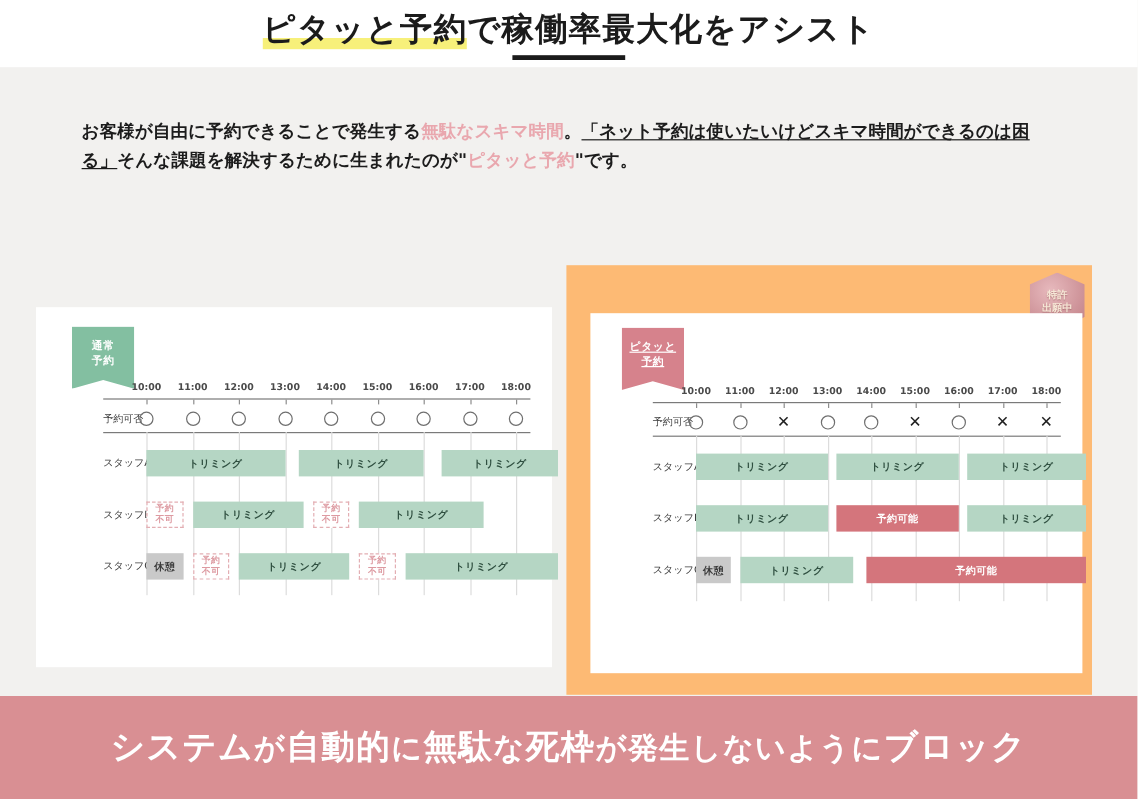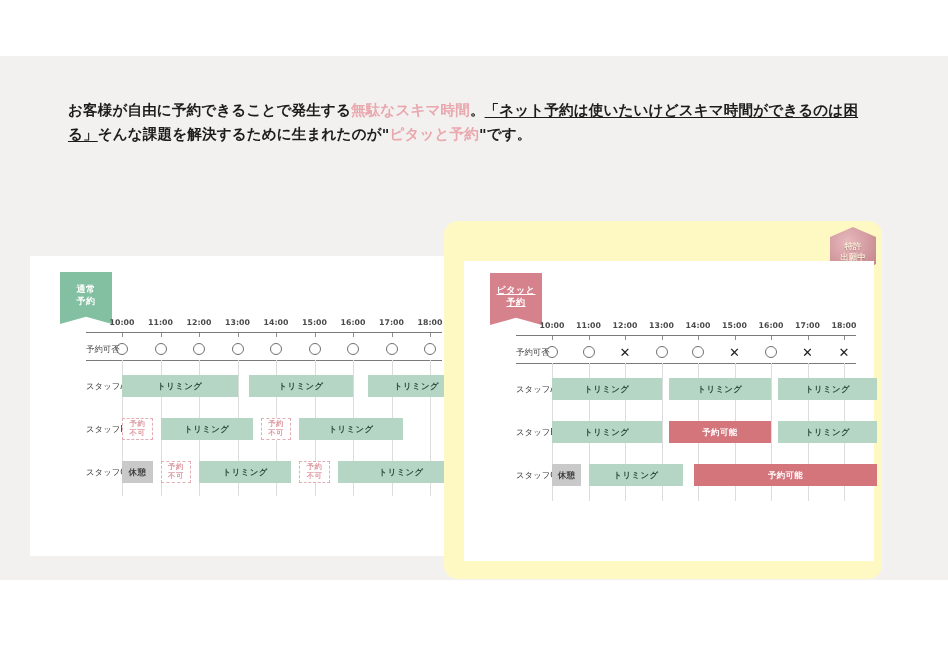--- a/index.html
+++ b/index.html
@@ -44,23 +44,22 @@
   }
   .lead .pink{color:#e9a7ae;}
   .lead .uline{text-decoration:underline;text-underline-offset:2px;}
 
   
   .panel-left{
     position:absolute;left:30px;top:200px;width:430px;height:300px;
     background:#ffffff;
   }
   .panel-right-frame{
-    position:absolute;left:444px;top:165px;width:438px;height:358px;
-    background:#fef9c3;
-    border-radius:14px;
+    position:absolute;left:472px;top:165px;width:438px;height:358px;
+    background:#fdba74;
   }
   .panel-right{
     position:absolute;left:20px;top:40px;width:410px;height:300px;
     background:#ffffff;
   }
 
   
   .ribbon{
     position:absolute;width:52px;height:52px;color:#fff;
     font-size:9px;font-weight:700;line-height:1.35;
@@ -125,20 +124,26 @@
     color:#ffffff;font-size:25px;font-weight:700;letter-spacing:1.2px;
     white-space:nowrap;
   }
   .banner-text .em{font-size:28px;}
 </style>
 </head>
 <body>
 
 <div class="page">
 
+  <div class="title-strip">
+    <div class="title">
+      <span class="hl">ピタッと予約</span><span>で稼働率最大化をアシスト</span>
+    </div>
+    <div class="title-rule"></div>
+  </div>
 
   <div class="body-area">
 
     <div class="lead">
       <span>お客様が自由に予約できることで発生する</span><span class="pink">無駄なスキマ時間</span><span>。</span><span class="uline">「ネット予約は使いたいけどスキマ時間ができるのは困る」</span><span>そんな課題を解決するために生まれたのが"</span><span class="pink">ピタッと予約</span><span>"です。</span>
     </div>
 
     <div class="panel-left">
       <div class="ribbon green" style="left:30px;top:16px;">
         <div>通常</div>
@@ -276,14 +281,19 @@
             <div class="bar trim" style="left: 314.3px; width: 98.55px; top: 160px;">トリミング</div>
             <div class="row-label" style="left: 52px; top: 214px;">スタッフC</div>
             <div class="bar rest" style="left: 88px; width: 29.2px; top: 203px;">休憩</div>
             <div class="bar trim" style="left: 124.5px; width: 94.9px; top: 203px;">トリミング</div>
             <div class="bar free" style="left: 230.35px; width: 182.5px; top: 203px;">予約可能</div>
           </div>
       </div>
     </div>
   </div>
 
+  <div class="banner">
+    <div class="banner-text">
+      <span class="em">システム</span><span>が</span><span class="em">自動的</span><span>に</span><span class="em">無駄</span><span>な</span><span class="em">死枠</span><span>が発生しないように</span><span class="em">ブロック</span>
+    </div>
+  </div>
 
 </div>
 
 </body></html>

